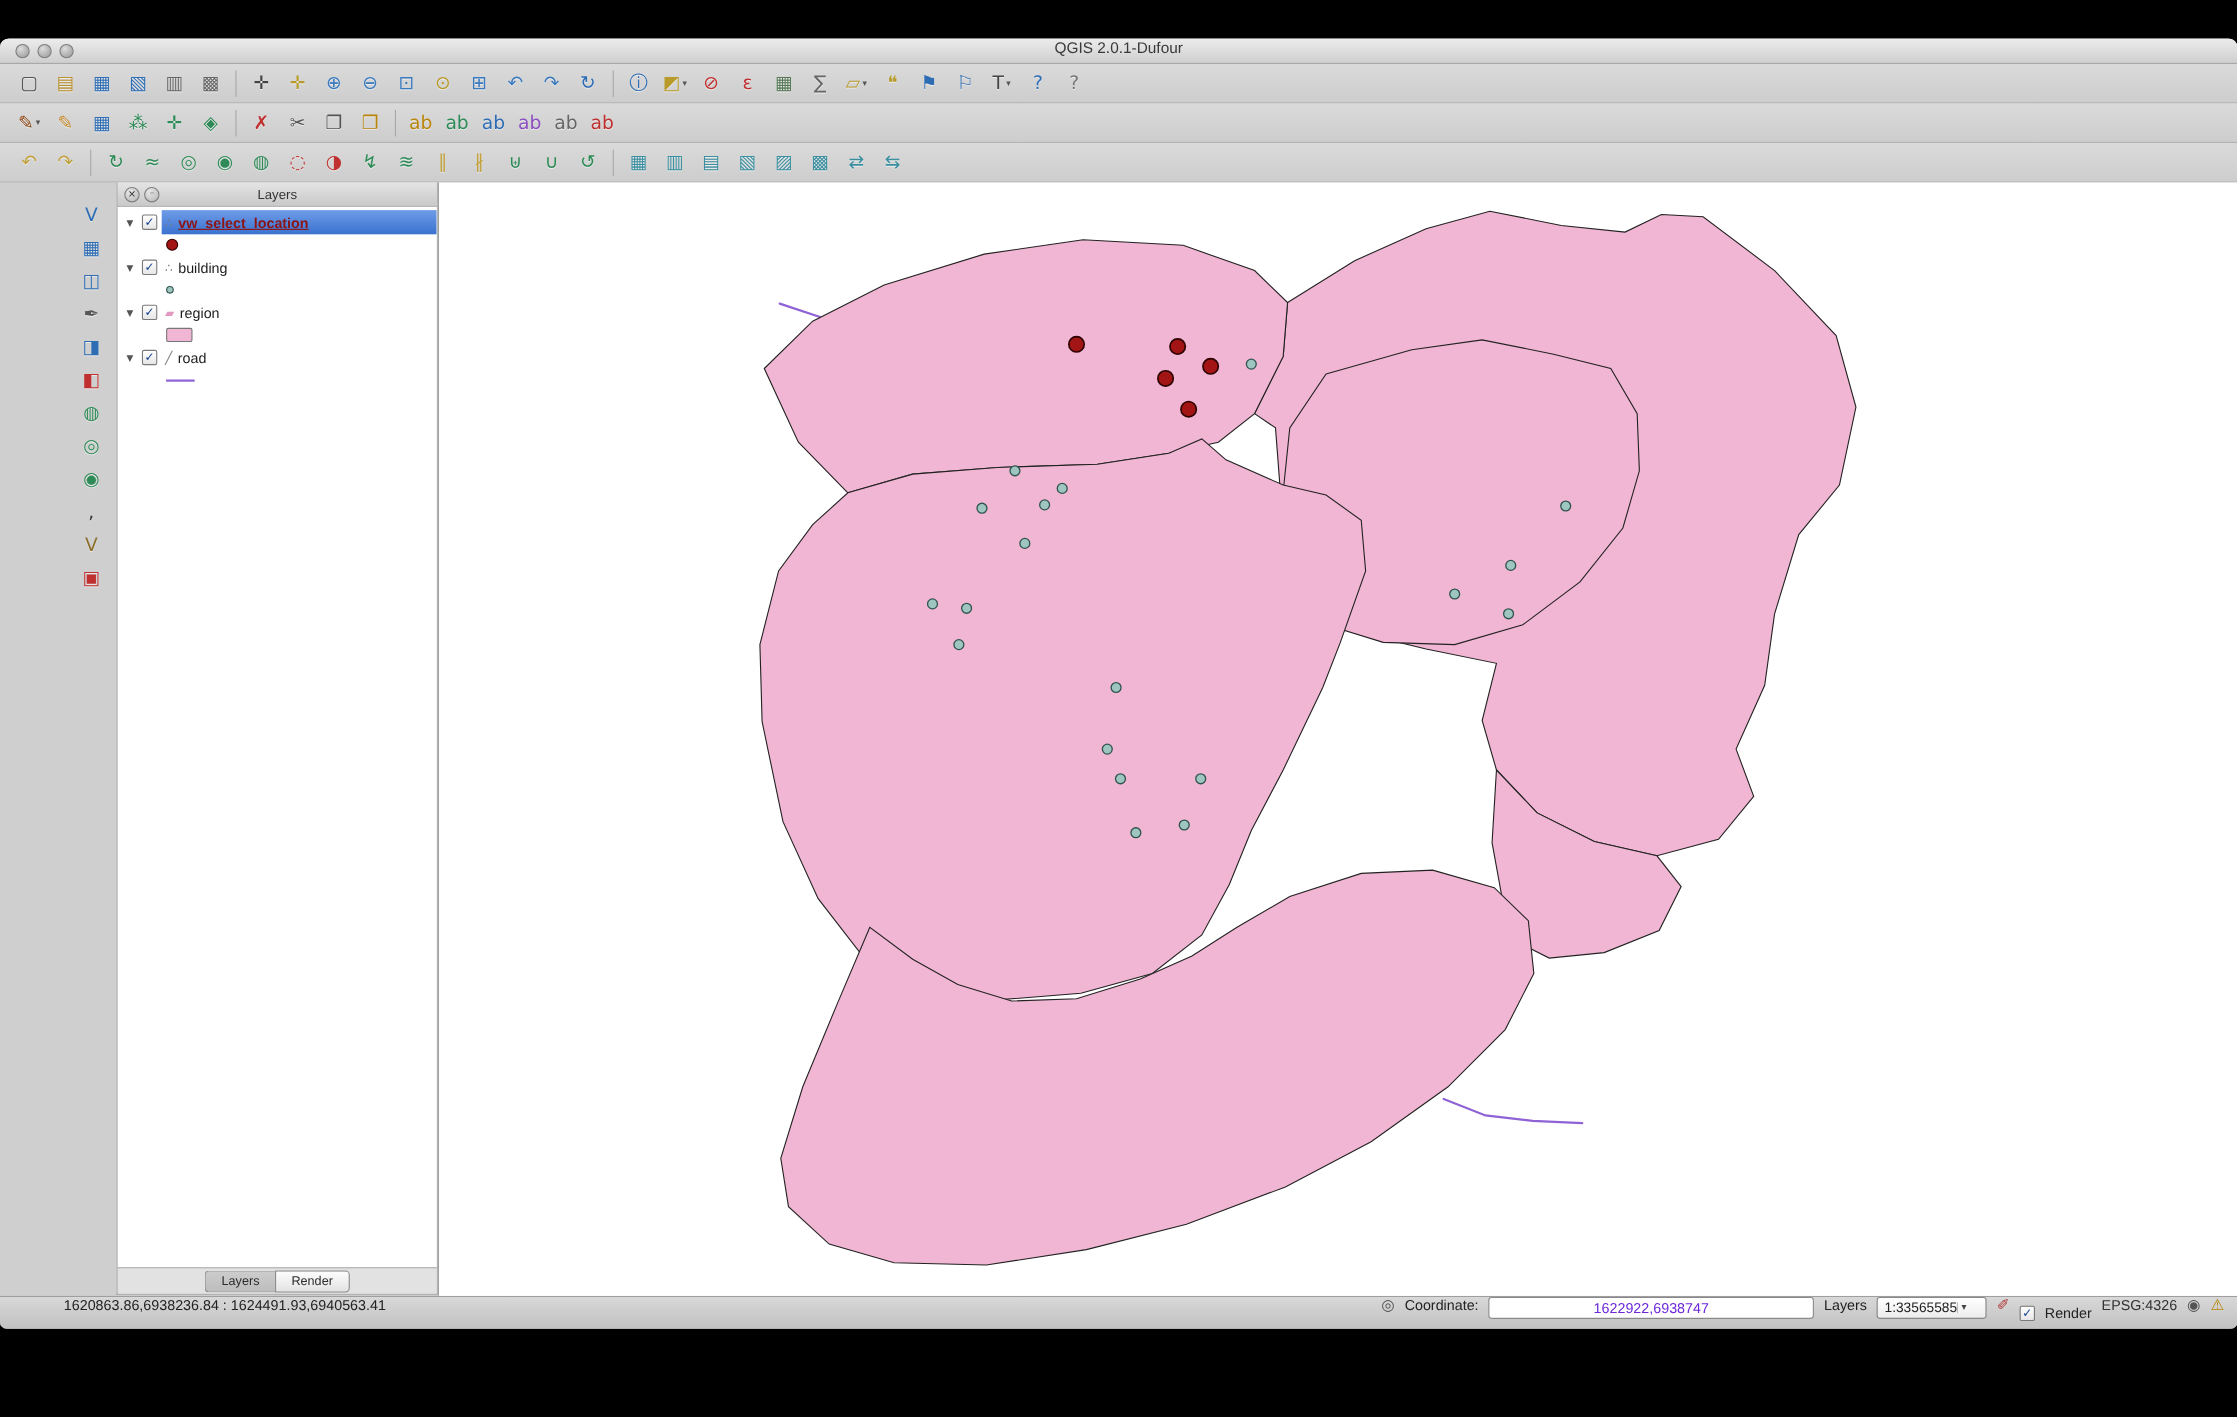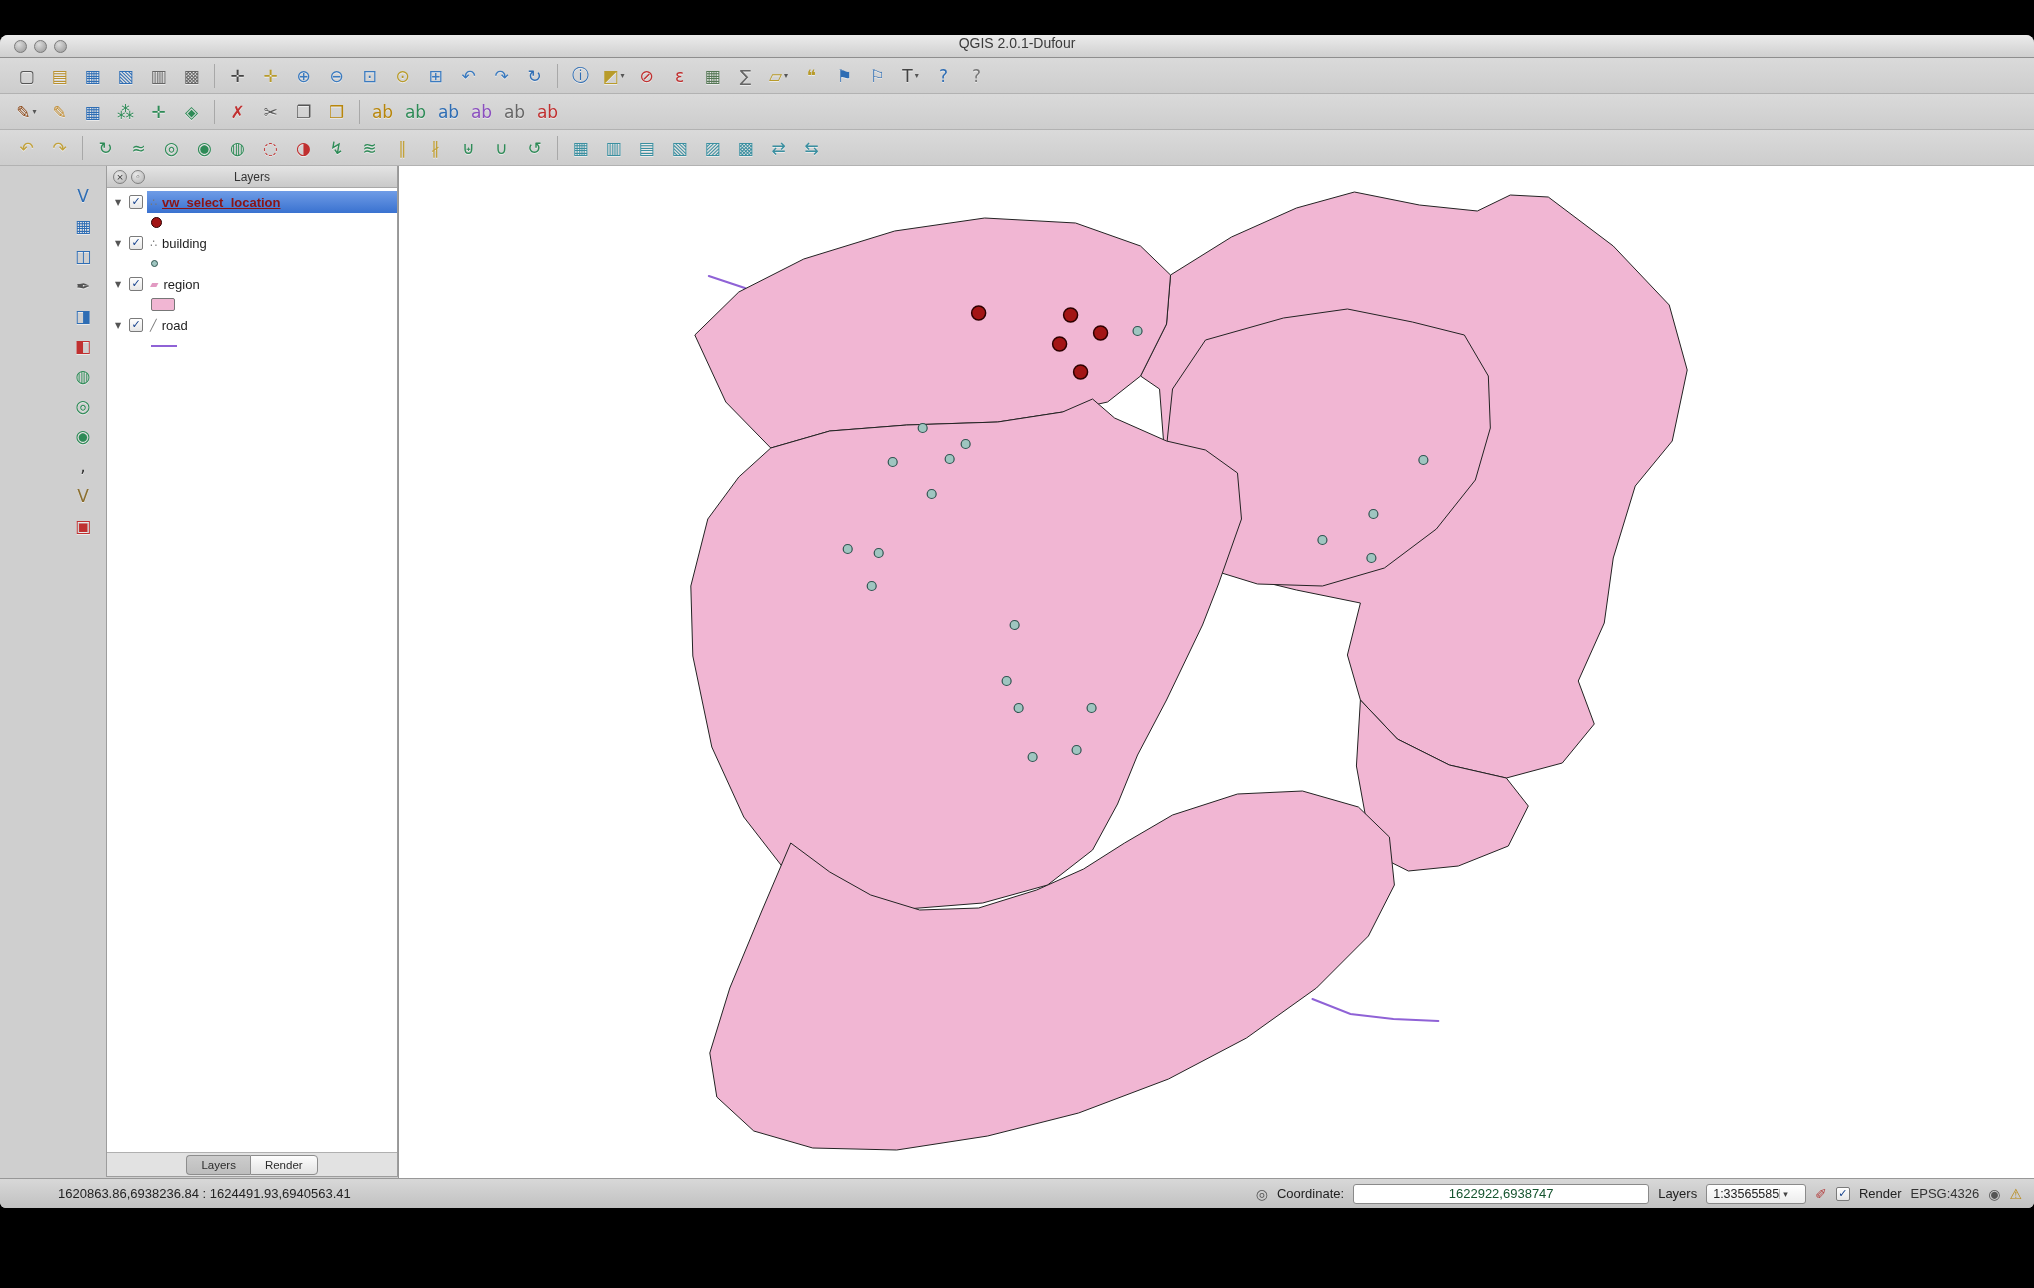--- a/index.html
+++ b/index.html
@@ -72,27 +72,27 @@
               background:linear-gradient(#fdfdfd,#e3e3e3); }
   .dock-tab.t1 { border-radius:4px 0 0 4px; border-right:none; }
   .dock-tab.t2 { border-radius:0 4px 4px 0; }
   .dock-tab.active { background:linear-gradient(#cccccc,#bdbdbd); }
 
   .map-canvas { flex:1; background:#fff; border-left:1px solid #979797; position:relative; }
   .map-canvas svg { position:absolute; inset:0; width:100%; height:100%; }
 
   .statusbar { height:30px; flex:0 0 30px; background:linear-gradient(#d8d8d8,#c1c1c1);
                border-top:1px solid #989898; border-radius:0 0 6px 6px;
-               display:flex; align-items:center; padding:0 12px; gap:9px;
+               display:flex; padding:0 12px; gap:9px;
                font-size:13px; color:#222; }
   .extent { margin-left:46px; white-space:nowrap; }
   .spacer { flex:1; }
   .sb-icon { font-size:14px; color:#555; font-family:"DejaVu Sans", sans-serif; }
   .coord-input { width:296px; height:20px; border:1px solid #8a8a8a; border-radius:3px;
-                 background:#fff; text-align:center; font-size:13px; color:#14532d;
+                 background:#fff; text-align:center; font-size:13px; color:#6d28d9;
                  font-family:"Liberation Sans", sans-serif; }
   .scale-combo { width:100px; height:20px; border:1px solid #8a8a8a; border-radius:3px;
                  background:linear-gradient(#ffffff,#ececec); display:flex; align-items:center;
                  justify-content:space-between; padding:0 19px 0 6px; font-size:12.5px; }
   .combo-arrow { font-size:9px; color:#444; border-left:1px solid #bbb; padding-left:3px;
                  font-family:"DejaVu Sans", sans-serif; }
   .render-check { display:flex; align-items:center; gap:5px; }
   .crs { color:#333; }
 </style>
 </head>

